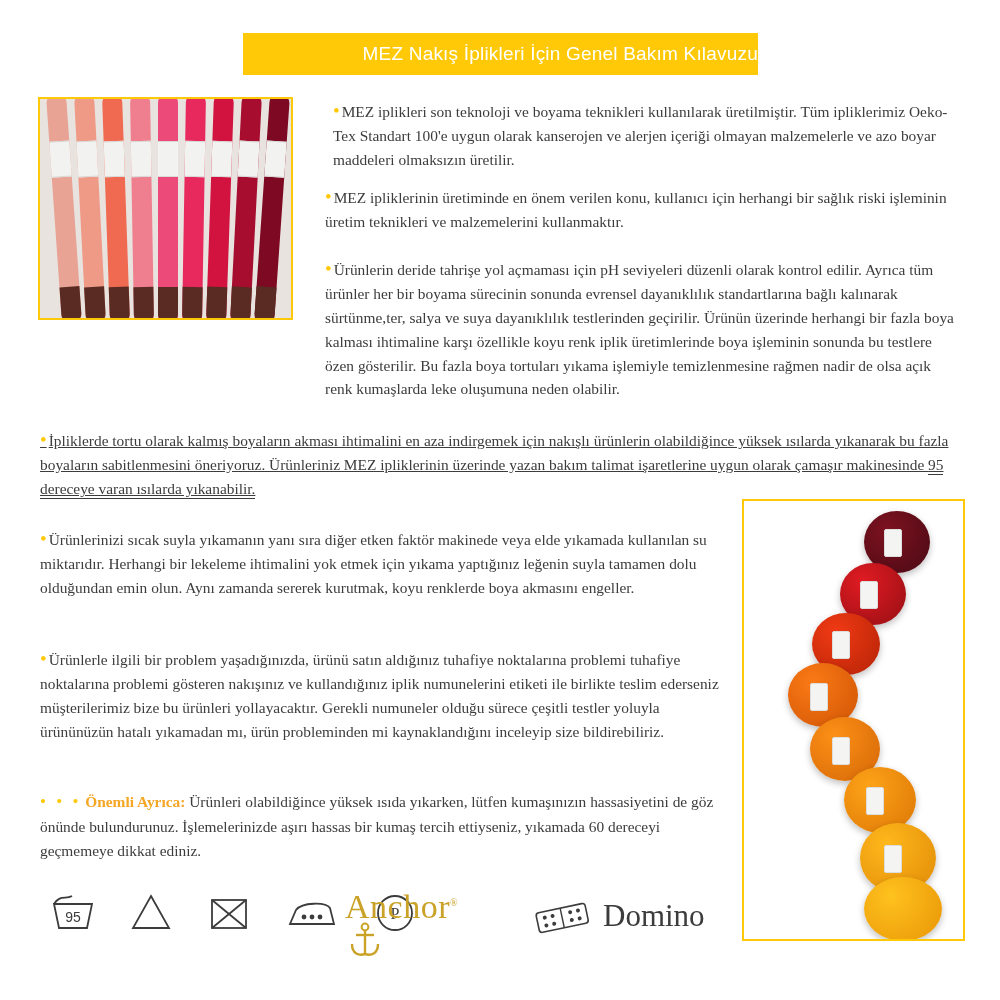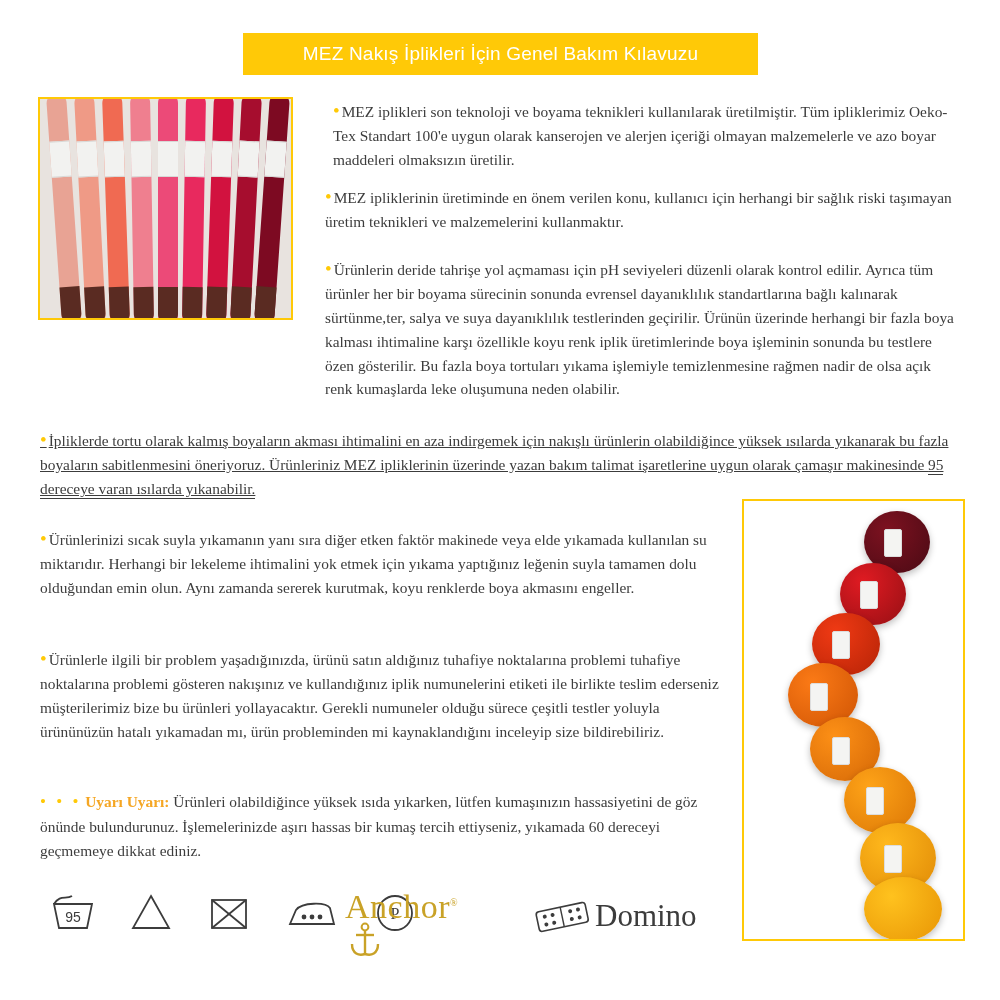--- a/index.html
+++ b/index.html
@@ -19,21 +19,21 @@
   
   .header-band {
     position: absolute;
     left: 243px;
     top: 33px;
     width: 515px;
     height: 42px;
     background: #ffc907;
     display: flex;
     align-items: center;
-    justify-content: center;
+    justify-content: flex-end;
   }
   .header-title {
     font-family: "Liberation Sans", sans-serif;
     font-size: 19px;
     color: #ffffff;
     letter-spacing: 0.2px;
     white-space: nowrap;
   }
 
   
@@ -162,22 +162,22 @@
   }
   .anchor-reg {
     font-size: 10px;
     vertical-align: super;
   }
   .domino-logo {
     position: absolute;
     left: 533px;
     top: 898px;
     display: flex;
-    align-items: center;
-    gap: 4px;
+    align-items: flex-end;
+    gap: 12px;
   }
   .domino-word {
     font-family: "Liberation Serif", serif;
     font-size: 31px;
     color: #3c3c3c;
   }
 </style>
 </head>
 <body>
 
@@ -240,42 +240,42 @@
   <div class="ball" style="left:116px; top:322px; width:76px; height:70px; background:radial-gradient(circle at 35% 30%, #ffb81c, #e08a06);"></div>
   <div class="balllabel" style="left:140px; top:344px;"></div>
   <div class="ball" style="left:120px; top:376px; width:78px; height:64px; background:radial-gradient(circle at 35% 30%, #ffc21e, #e89505);"></div>
 </div>
 
 <div class="para" style="left:333px; top:100px; width:630px;">
   <span class="bullet">•</span><span>MEZ iplikleri son teknoloji ve boyama teknikleri kullanılarak üretilmiştir. Tüm ipliklerimiz Oeko-Tex Standart 100'e uygun olarak kanserojen ve alerjen içeriği olmayan malzemelerle ve azo boyar maddeleri olmaksızın üretilir.</span>
 </div>
 
 <div class="para" style="left:325px; top:186px; width:630px;">
-  <span class="bullet">•</span><span>MEZ ipliklerinin üretiminde en önem verilen konu, kullanıcı için herhangi bir sağlık riski taşımayan üretim teknikleri ve malzemelerini kullanmaktır.</span>
+  <span class="bullet">•</span><span>MEZ ipliklerinin üretiminde en önem verilen konu, kullanıcı için herhangi bir sağlık riski işleminin üretim teknikleri ve malzemelerini kullanmaktır.</span>
 </div>
 
 <div class="para" style="left:325px; top:258px; width:630px;">
   <span class="bullet">•</span><span>Ürünlerin deride tahrişe yol açmaması için pH seviyeleri düzenli olarak kontrol edilir. Ayrıca tüm ürünler her bir boyama sürecinin sonunda evrensel dayanıklılık standartlarına bağlı kalınarak sürtünme,ter, salya ve suya dayanıklılık testlerinden geçirilir. Ürünün üzerinde herhangi bir fazla boya kalması ihtimaline karşı özellikle koyu renk iplik üretimlerinde boya işleminin sonunda bu testlere özen gösterilir. Bu fazla boya tortuları yıkama işlemiyle temizlenmesine rağmen nadir de olsa açık renk kumaşlarda leke oluşumuna neden olabilir.</span>
 </div>
 
 <div class="para" style="left:40px; top:429px; width:920px;text-decoration:underline;">
   <span class="bullet">•</span><span>İpliklerde tortu olarak kalmış boyaların akması ihtimalini en aza indirgemek için nakışlı ürünlerin olabildiğince yüksek ısılarda yıkanarak bu fazla boyaların sabitlenmesini öneriyoruz. Ürünleriniz MEZ ipliklerinin üzerinde yazan bakım talimat işaretlerine uygun olarak çamaşır makinesinde </span><span class="underline-run">95 dereceye varan ısılarda yıkanabilir.</span>
 </div>
 
 <div class="para" style="left:40px; top:528px; width:690px;">
   <span class="bullet">•</span><span>Ürünlerinizi sıcak suyla yıkamanın yanı sıra diğer etken faktör makinede veya elde yıkamada kullanılan su miktarıdır. Herhangi bir lekeleme ihtimalini yok etmek için yıkama yaptığınız leğenin suyla tamamen dolu olduğundan emin olun. Aynı zamanda sererek kurutmak, koyu renklerde boya akmasını engeller.</span>
 </div>
 
 <div class="para" style="left:40px; top:648px; width:690px;">
   <span class="bullet">•</span><span>Ürünlerle ilgili bir problem yaşadığınızda, ürünü satın aldığınız tuhafiye noktalarına problemi tuhafiye noktalarına problemi gösteren nakışınız ve kullandığınız iplik numunelerini etiketi ile birlikte teslim ederseniz müşterilerimiz bize bu ürünleri yollayacaktır. Gerekli numuneler olduğu sürece çeşitli testler yoluyla ürününüzün hatalı yıkamadan mı, ürün probleminden mi kaynaklandığını inceleyip size bildirebiliriz.</span>
 </div>
 
 <div class="para" style="left:40px; top:789px; width:690px;">
   <span class="warn-dots">• • •</span>
-  <span class="warn-label">Uyarı Uyarı:</span>
+  <span class="warn-label">Önemli Ayrıca:</span>
   <span>Ürünleri olabildiğince yüksek ısıda yıkarken, lütfen kumaşınızın hassasiyetini de göz önünde bulundurunuz. İşlemelerinizde aşırı hassas bir kumaş tercih ettiyseniz, yıkamada 60 dereceyi geçmemeye dikkat ediniz.</span>
 </div>
 
 <div class="care-row">
 
   <div class="care-sym">
     <svg width="46" height="44" viewBox="0 0 46 44">
       <path d="M4 14 L42 14 L37 38 L9 38 Z" fill="none" stroke="#3c3c3c" stroke-width="1.8"></path>
       <path d="M4 14 C10 4, 16 10, 22 6" fill="none" stroke="#3c3c3c" stroke-width="1.8"></path>
       <text x="23" y="32" font-family="Liberation Sans, sans-serif" font-size="14" text-anchor="middle" fill="#3c3c3c">95</text>

